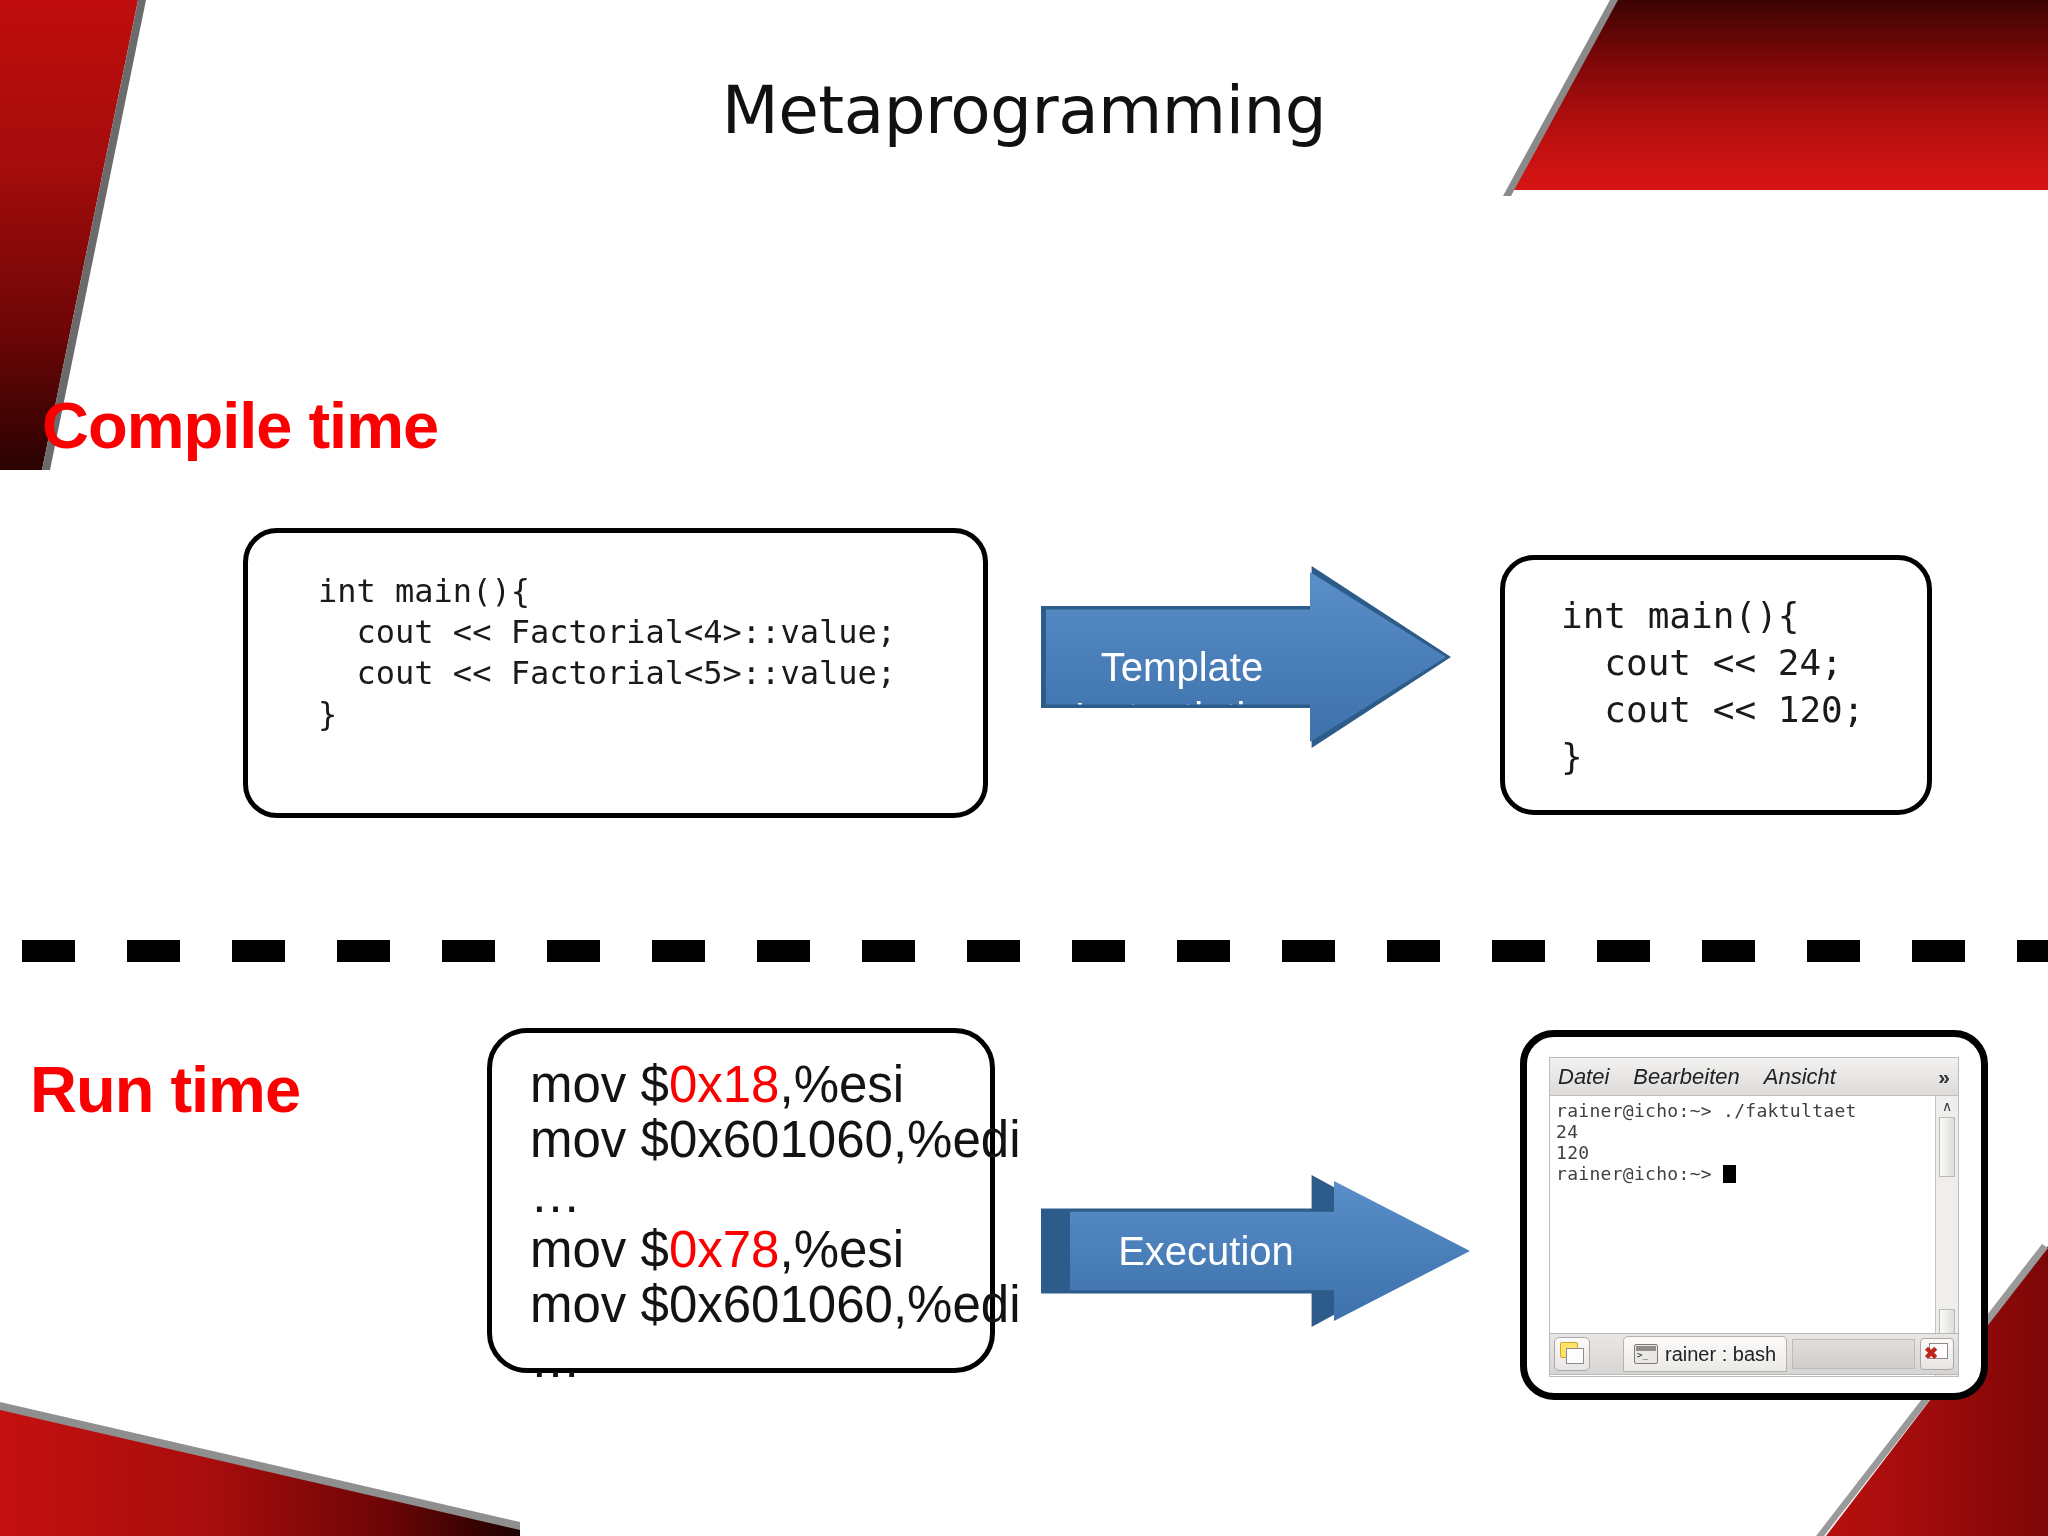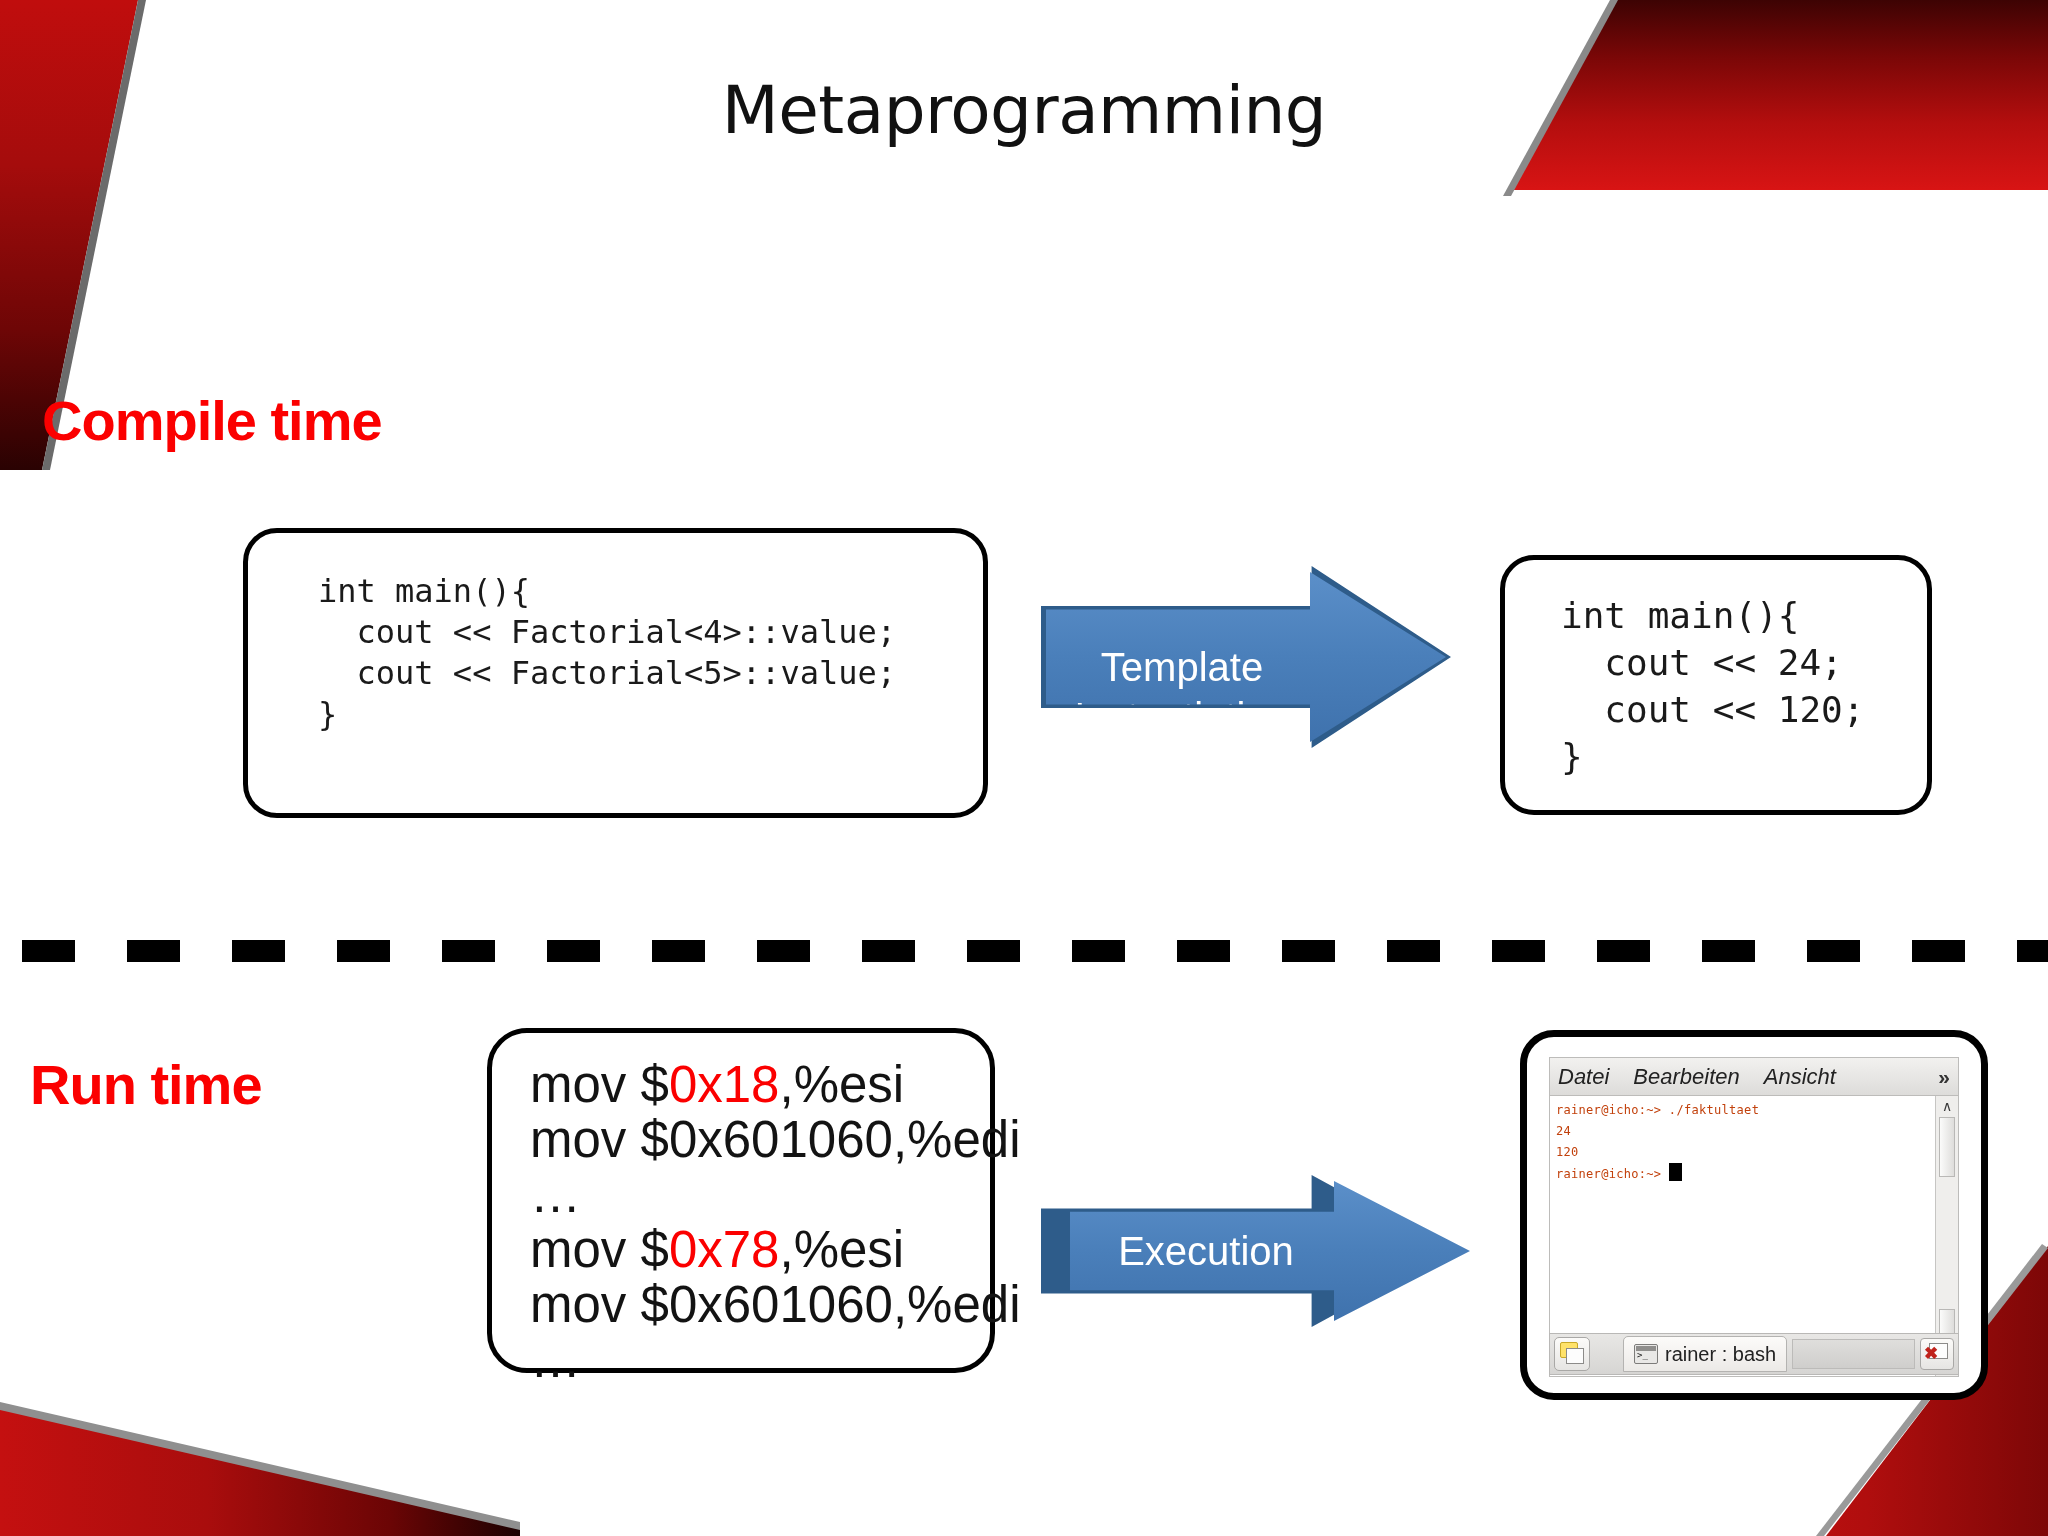--- a/index.html
+++ b/index.html
@@ -33,21 +33,21 @@
      background:#9a9a9a;
      clip-path:polygon(104px 292px,330px 0,336px 4px,112px 292px);}
 
   
   #page-title{position:absolute;left:0;right:0;top:72px;text-align:center;
      font-size:66px;color:#111;font-family:"DejaVu Sans",sans-serif;font-weight:400;
      letter-spacing:-0.5px;}
 
   
   .section-head{position:absolute;color:#fb0000;font-weight:bold;
-     font-family:"Liberation Sans",sans-serif;font-size:56px;letter-spacing:-1px;}
+     font-family:"Liberation Sans",sans-serif;font-size:65px;letter-spacing:-1px;}
   #head-compile{left:42px;top:388px;}
   #head-run{left:30px;top:1052px;}
 
   
   .codebox{position:absolute;border:5px solid #000;border-radius:34px;background:#fff;
      box-sizing:border-box;}
   #box-src{left:243px;top:528px;width:745px;height:290px;}
   #box-out{left:1500px;top:555px;width:432px;height:260px;}
   #box-asm{left:487px;top:1028px;width:508px;height:345px;border-radius:40px;}
   #box-term{left:1520px;top:1030px;width:468px;height:370px;border-radius:34px;border-width:7px;}
@@ -87,21 +87,21 @@
   #term-inner{position:absolute;left:22px;top:20px;width:410px;height:320px;
      background:#fff;display:flex;flex-direction:column;}
   #term-menubar{height:38px;background:linear-gradient(to bottom,#f2f1ef,#dddcda);
      border:1px solid #bdbcba;border-bottom:none;box-sizing:border-box;
      display:flex;align-items:center;padding:0 8px;font-size:22px;color:#222;}
   #term-menubar .mi{margin-right:24px;font-style:italic;}
   #term-menubar .chev{margin-left:auto;font-weight:bold;font-size:21px;color:#333;}
   #term-body{flex:1;display:flex;border:1px solid #bdbcba;box-sizing:border-box;
      background:#fff;overflow:hidden;}
   #term-text{flex:1;padding:4px 6px;font-family:"DejaVu Sans Mono",monospace;
-     font-size:12px;line-height:21px;color:#c2410c;white-space:pre;letter-spacing:0.3px;}
+     font-size:18px;line-height:21px;color:#404040;white-space:pre;letter-spacing:0.3px;}
   .cursor{display:inline-block;width:13px;height:18px;background:#000;
      vertical-align:-3px;}
   #term-scroll{width:22px;background:#efeeec;border-left:1px solid #c6c5c3;
      display:flex;flex-direction:column;align-items:center;}
   .sb-arrow{width:20px;height:20px;display:flex;align-items:center;justify-content:center;
      font-size:14px;color:#3a3a3a;}
   .sb-thumb{width:16px;background:linear-gradient(to right,#fbfbfa,#dedddb);
      border:1px solid #b9b8b6;margin:1px 0;box-sizing:border-box;}
   #sb-thumb-top{height:60px;}
   #sb-gap{flex:1;}

